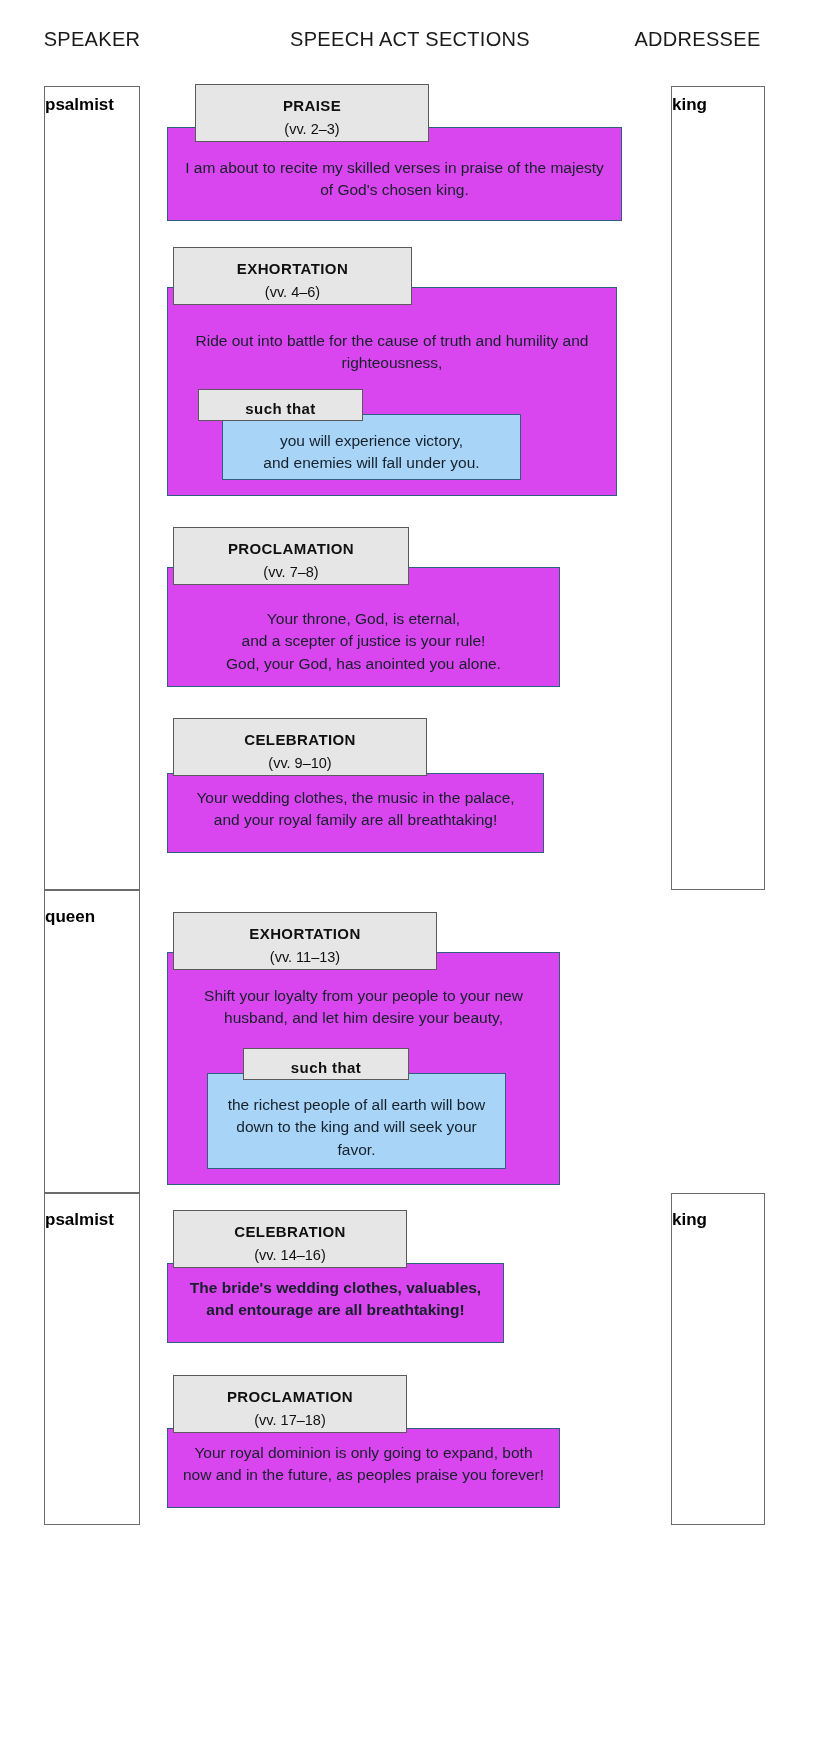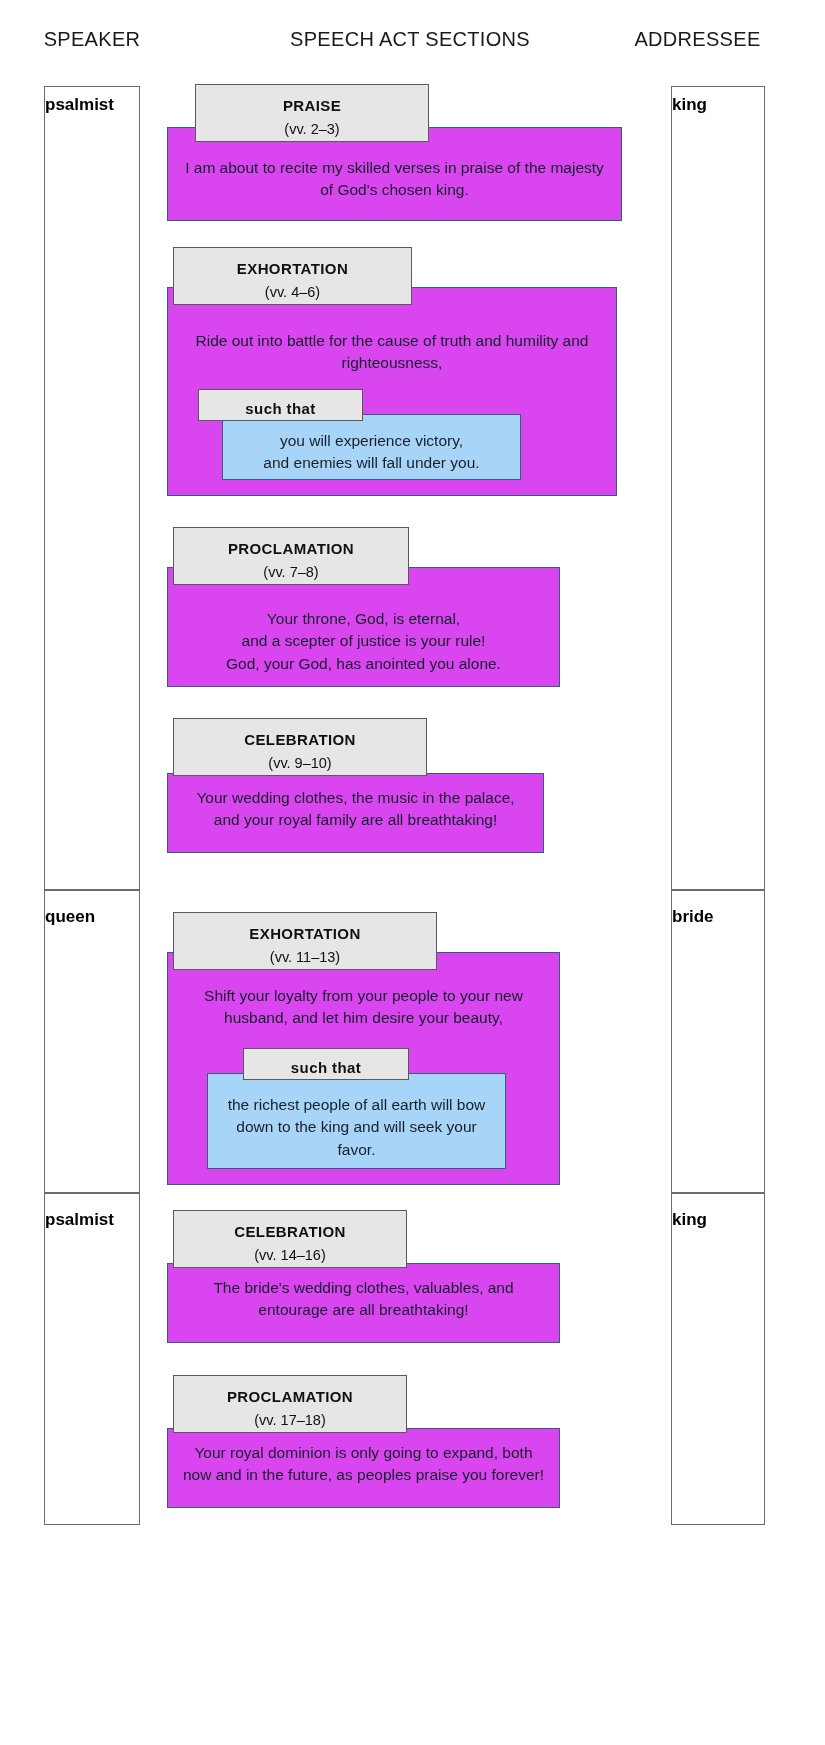--- a/index.html
+++ b/index.html
@@ -130,23 +130,20 @@
   <div class="lane speaker-lane row-1">
     <div class="lane-label" style="top:8px;">psalmist</div>
   </div>
   <div class="lane addressee-lane row-1">
     <div class="lane-label" style="top:8px;">king</div>
   </div>
 
   <div class="lane speaker-lane row-2">
     <div class="lane-label" style="top:16px;">queen</div>
   </div>
-  <div class="lane addressee-lane row-2">
-    <div class="lane-label" style="top:16px;">bride</div>
-  </div>
 
   <div class="lane speaker-lane row-3">
     <div class="lane-label" style="top:16px;">psalmist</div>
   </div>
   <div class="lane addressee-lane row-3">
     <div class="lane-label" style="top:16px;">king</div>
   </div>
 
   <div class="section-block">
     <div class="content-box" style="left:167px; top:127px; width:455px; height:94px;">
@@ -211,21 +208,21 @@
       <span class="label-title">such that</span>
     </div>
 
     <div class="label-box" style="left:173px; top:912px; width:264px; height:58px;">
       <span class="label-title">EXHORTATION</span>
       <span class="label-verses">(vv. 11–13)</span>
     </div>
   </div>
 
   <div class="section-block">
-    <div class="content-box" style="left:167px; top:1263px; width:393px; height:80px;">
+    <div class="content-box" style="left:167px; top:1263px; width:337px; height:80px;font-weight:bold;">
       <div class="content-text" style="top:13px;">The bride's wedding clothes, valuables, and entourage are all breathtaking!</div>
     </div>
     <div class="label-box" style="left:173px; top:1210px; width:234px; height:58px;">
       <span class="label-title">CELEBRATION</span>
       <span class="label-verses">(vv. 14–16)</span>
     </div>
   </div>
 
   <div class="section-block">
     <div class="content-box" style="left:167px; top:1428px; width:393px; height:80px;">

